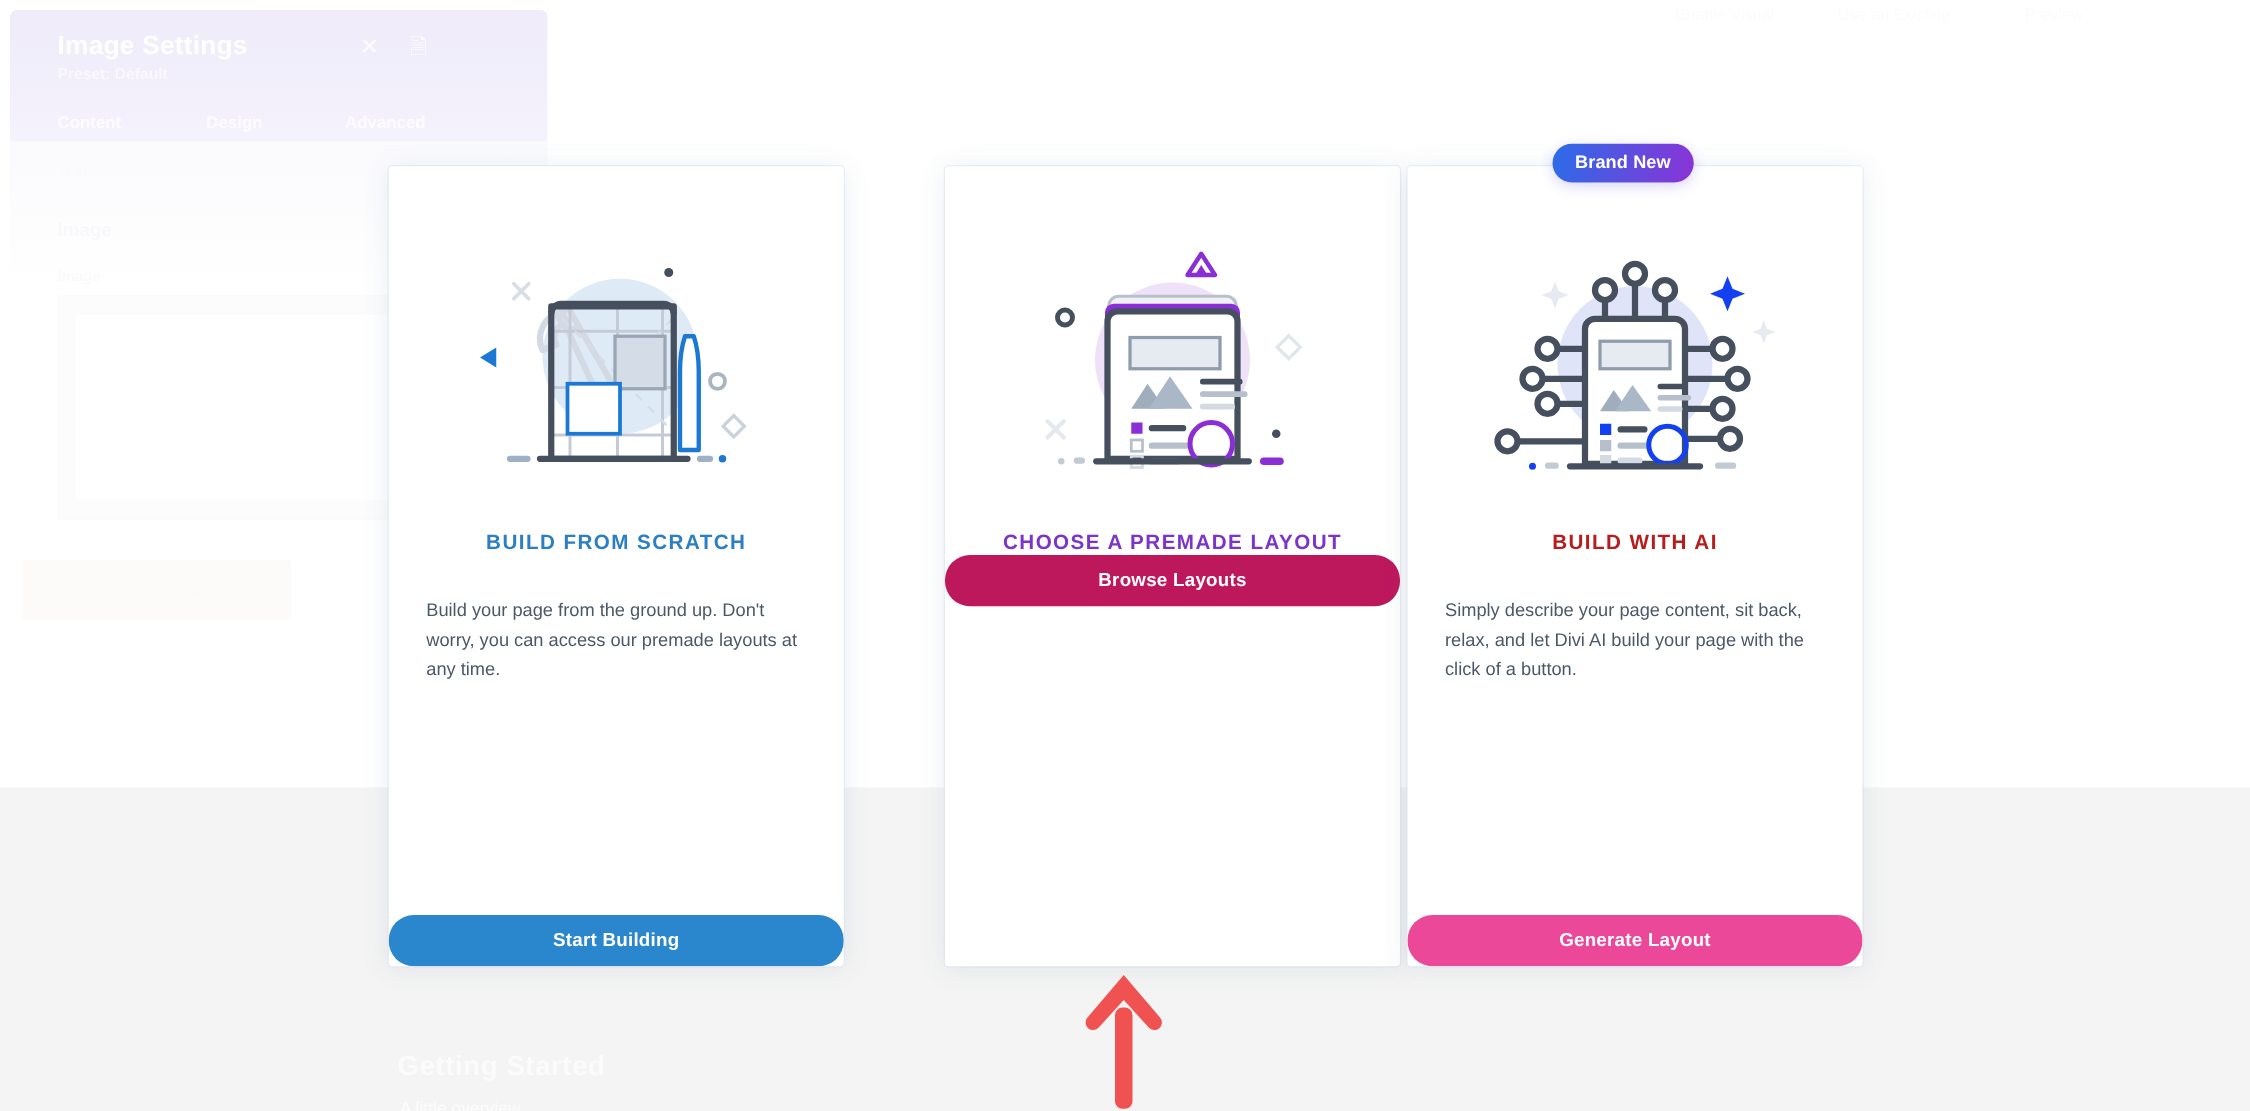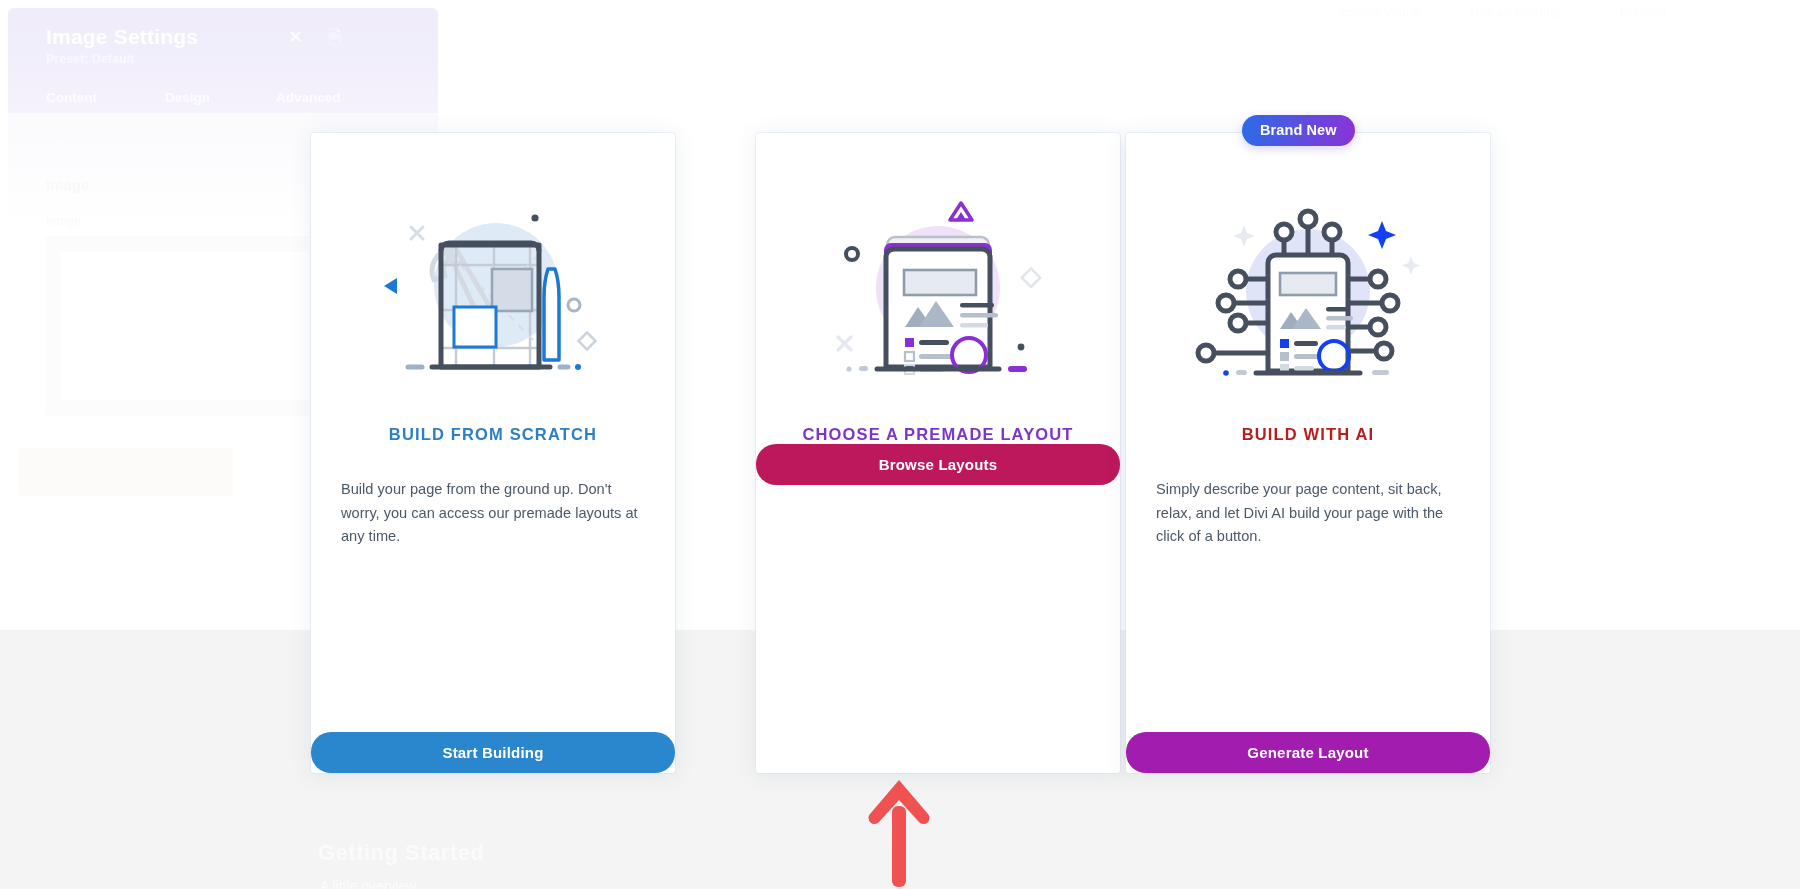--- a/index.html
+++ b/index.html
@@ -377,21 +377,21 @@
           <rect x="52" y="187" width="11" height="5" rx="2.5" fill="#c2cad4"></rect>
           <circle cx="42" cy="190" r="2.8" fill="#1340f0"></circle>
 
           <path d="M198 38 l4 10 10 4 -10 4 -4 10 -4 -10 -10 -4 10 -4 z" fill="#1340f0"></path>
           <path d="M60 42 l3 8 8 3 -8 3 -3 8 -3 -8 -8 -3 8 -3 z" fill="#e7eaf1"></path>
           <path d="M227 73 l2.5 7 7 2.5 -7 2.5 -2.5 7 -2.5 -7 -7 -2.5 7 -2.5 z" fill="#e7eaf1"></path>
         </svg>
       </div>
       <div class="card-heading" style="color:#b91c1c">BUILD WITH AI</div>
       <div class="card-body">Simply describe your page content, sit back, relax, and let Divi AI build your page with the click of a button.</div>
-      <div class="card-btn" style="background:#a21caf">Generate Layout</div>
+      <div class="card-btn" style="background:#ec4899">Generate Layout</div>
     </div>
   </div>
 
   <div class="badge" style="background:linear-gradient(100deg,#2b6ce8 0%,#8b33d6 100%)">Brand New</div>
 
   <div class="arrow">
     <svg width="62" height="111" viewBox="0 0 62 111">
       <g fill="#f05151">
         <rect x="24" y="28" width="14" height="81" rx="6"></rect>
         <path d="M31 2 L60 36 a6 6 0 0 1 -9 8 L31 22 11 44 a6 6 0 0 1 -9 -8 z"></path>

